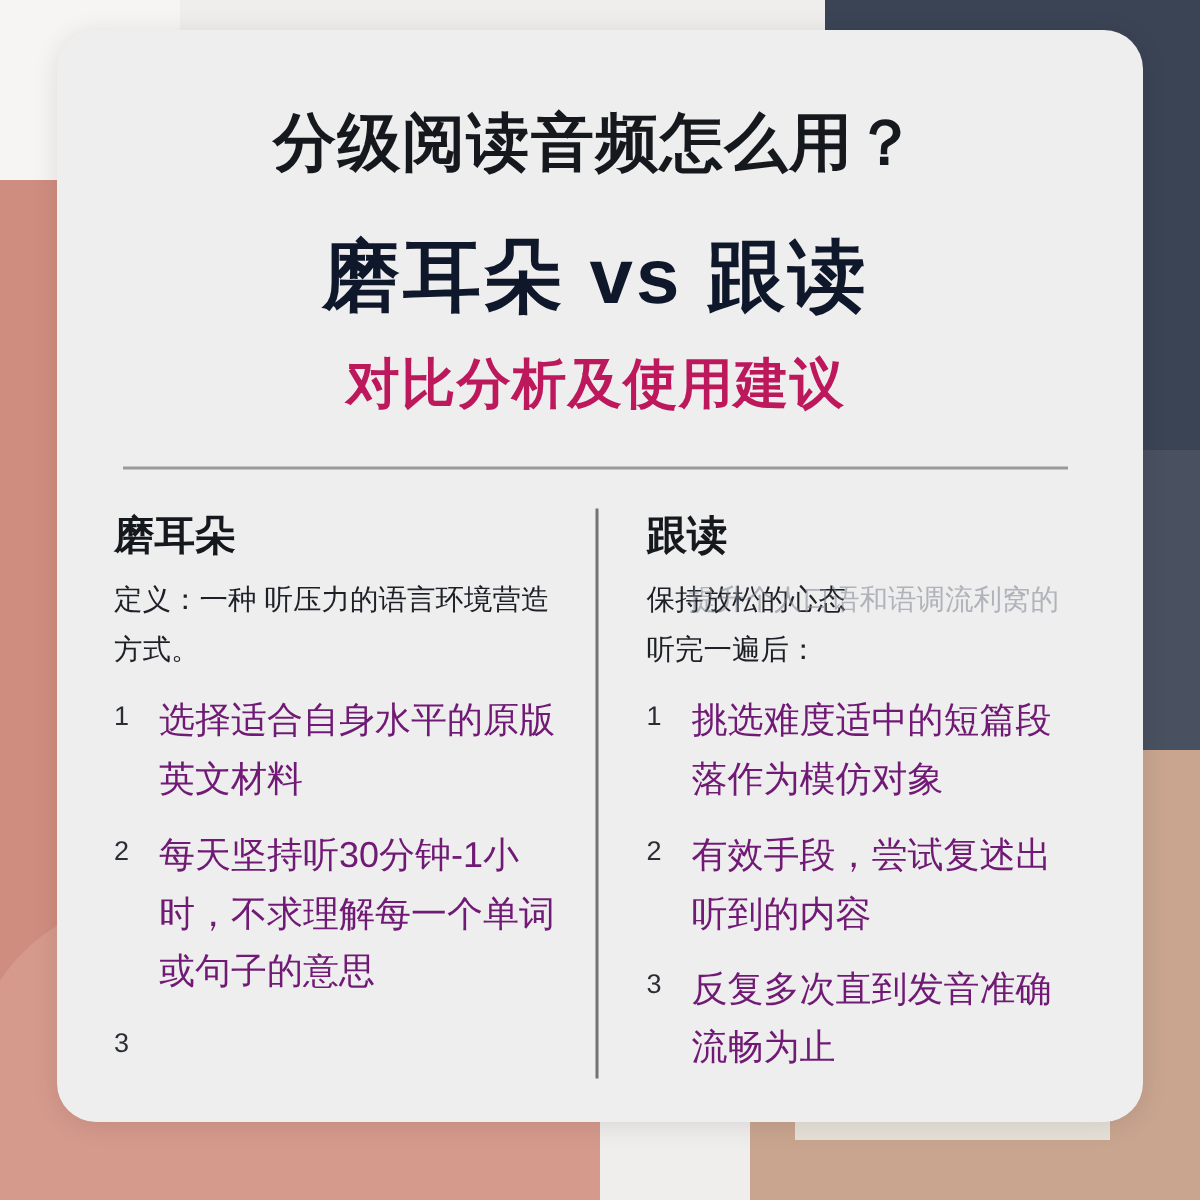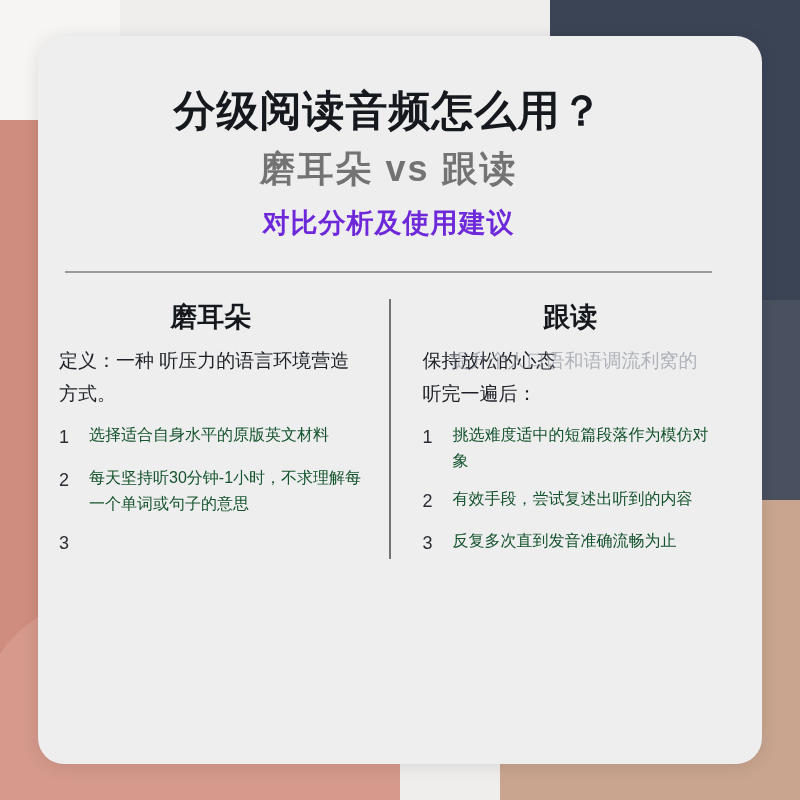--- a/index.html
+++ b/index.html
@@ -87,53 +87,53 @@
     top: 0;
     width: 120px;
     height: 180px;
     background: #f6f5f3;
   }
 
   
   .card {
     position: absolute;
     left: 38px;
-    top: 36px;
+    top: 20px;
     width: 724px;
     height: 728px;
     background: #eeeeee;
     border-radius: 26px;
     box-shadow: 0 2px 18px rgba(0,0,0,0.10);
     box-sizing: border-box;
-    padding: 34px 44px 20px 21px;
+    padding: 34px 44px 20px 38px;
   }
 
   .title-block {
     text-align: center;
   }
   .title-main {
     font-size: 42px;
     font-weight: bold;
     color: #15181c;
     letter-spacing: 1px;
     line-height: 1.2;
     margin-top: 16px;
   }
   .title-sub {
-    font-size: 36px;
-    font-weight: bold;
-    color: #737373;
+    font-size: 52px;
+    font-weight: bold;
+    color: #0f172a;
     letter-spacing: 2px;
     line-height: 1.25;
-    margin-top: 10px;
+    margin-top: 33px;
   }
   .title-tag {
-    font-size: 27px;
-    font-weight: bold;
-    color: #6d28d9;
+    font-size: 36px;
+    font-weight: bold;
+    color: #be185d;
     letter-spacing: 1px;
     margin-top: 14px;
   }
 
   .divider {
     margin: 30px 6px 0 6px;
     height: 2px;
     background: #9a9a9a;
   }
 
@@ -152,21 +152,20 @@
   }
   .col-right {
     padding-left: 32px;
     border-left: 2px solid #737373;
   }
   .col-title {
     font-size: 27px;
     font-weight: bold;
     color: #15181c;
     margin-bottom: 10px;
-    text-align: center;
   }
   .col-def {
     font-size: 19px;
     color: #1d2026;
     line-height: 1.7;
     margin-bottom: 8px;
     position: relative;
   }
   .col-def .ghost {
     position: absolute;
@@ -183,22 +182,22 @@
   }
   .item-num {
     width: 30px;
     flex: 0 0 30px;
     font-size: 18px;
     color: #2a2d33;
     line-height: 1.65;
     padding-top: 1px;
   }
   .item-text {
-    font-size: 16px;
-    color: #14532d;
+    font-size: 24px;
+    color: #701a75;
     line-height: 1.62;
     position: relative;
   }
 </style>
 </head>
 <body>
 
 <div class="poster">
   <div class="bg-base"></div>
   <div class="bg-white-left"></div>

